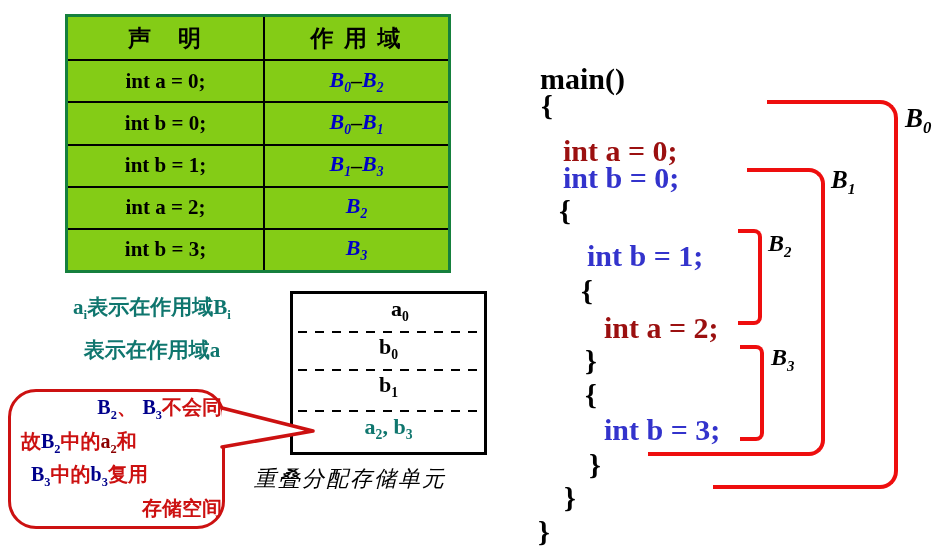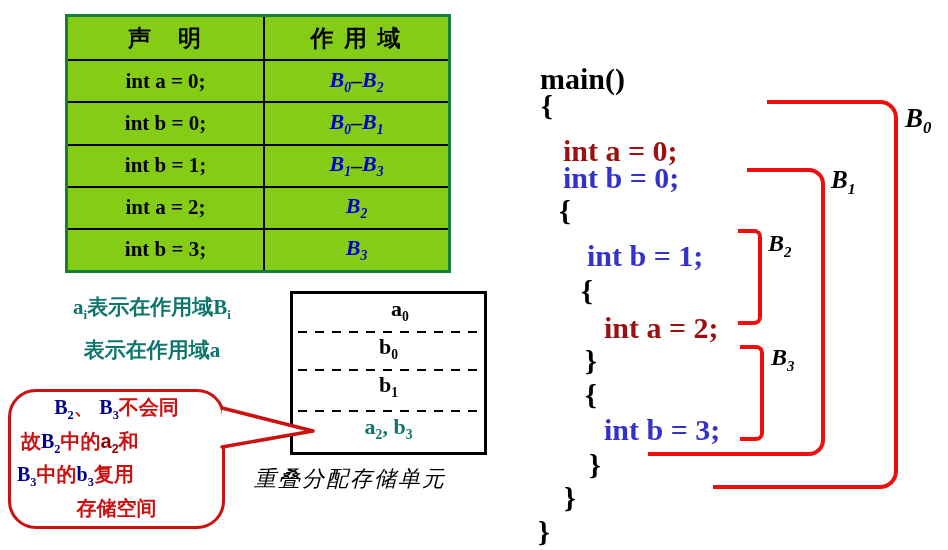--- a/index.html
+++ b/index.html
@@ -38,26 +38,26 @@
             background:repeating-linear-gradient(90deg,#000 0 9px,transparent 9px 17px);}
 
   
   .note-line{position:absolute;font-weight:bold;font-size:21px;color:#0f766e;text-align:center;width:284px;left:10px;}
   .seg-lat{font-family:"Liberation Serif",serif;}
 
   
   .bubble{position:absolute;left:8px;top:389px;width:211px;height:131px;border:3.5px solid #CC1111;
           border-radius:28px;background:#fff;z-index:2;padding-top:3px;box-sizing:content-box;}
   .bub{font-size:20px;font-weight:bold;line-height:25.5px;white-space:pre;}
-  .bub.center{text-align:center;}
+  .bub.center{text-align:right;}
   .bub.l1{padding-left:10px;}
-  .bub.l2{padding-left:6px;}
+  .bub.l2{padding-left:20px;}
   .seg-r{color:#CC1111;}
   .seg-db{color:#00008B;font-family:"Liberation Serif",serif;}
-  .seg-dr{color:#8B0000;font-family:Liberation Sans, sans-serif;}
+  .seg-dr{color:#8B0000;font-family:Liberation Serif, serif;}
   .tail{position:absolute;left:210px;top:398px;z-index:3;}
 
   
   .caption{position:absolute;left:254px;top:464px;font-family:"Liberation Serif",serif;font-style:italic;
            font-size:22px;color:#000;letter-spacing:2px;}
 </style>
 </head>
 <body>
 
 <div class="stage">

